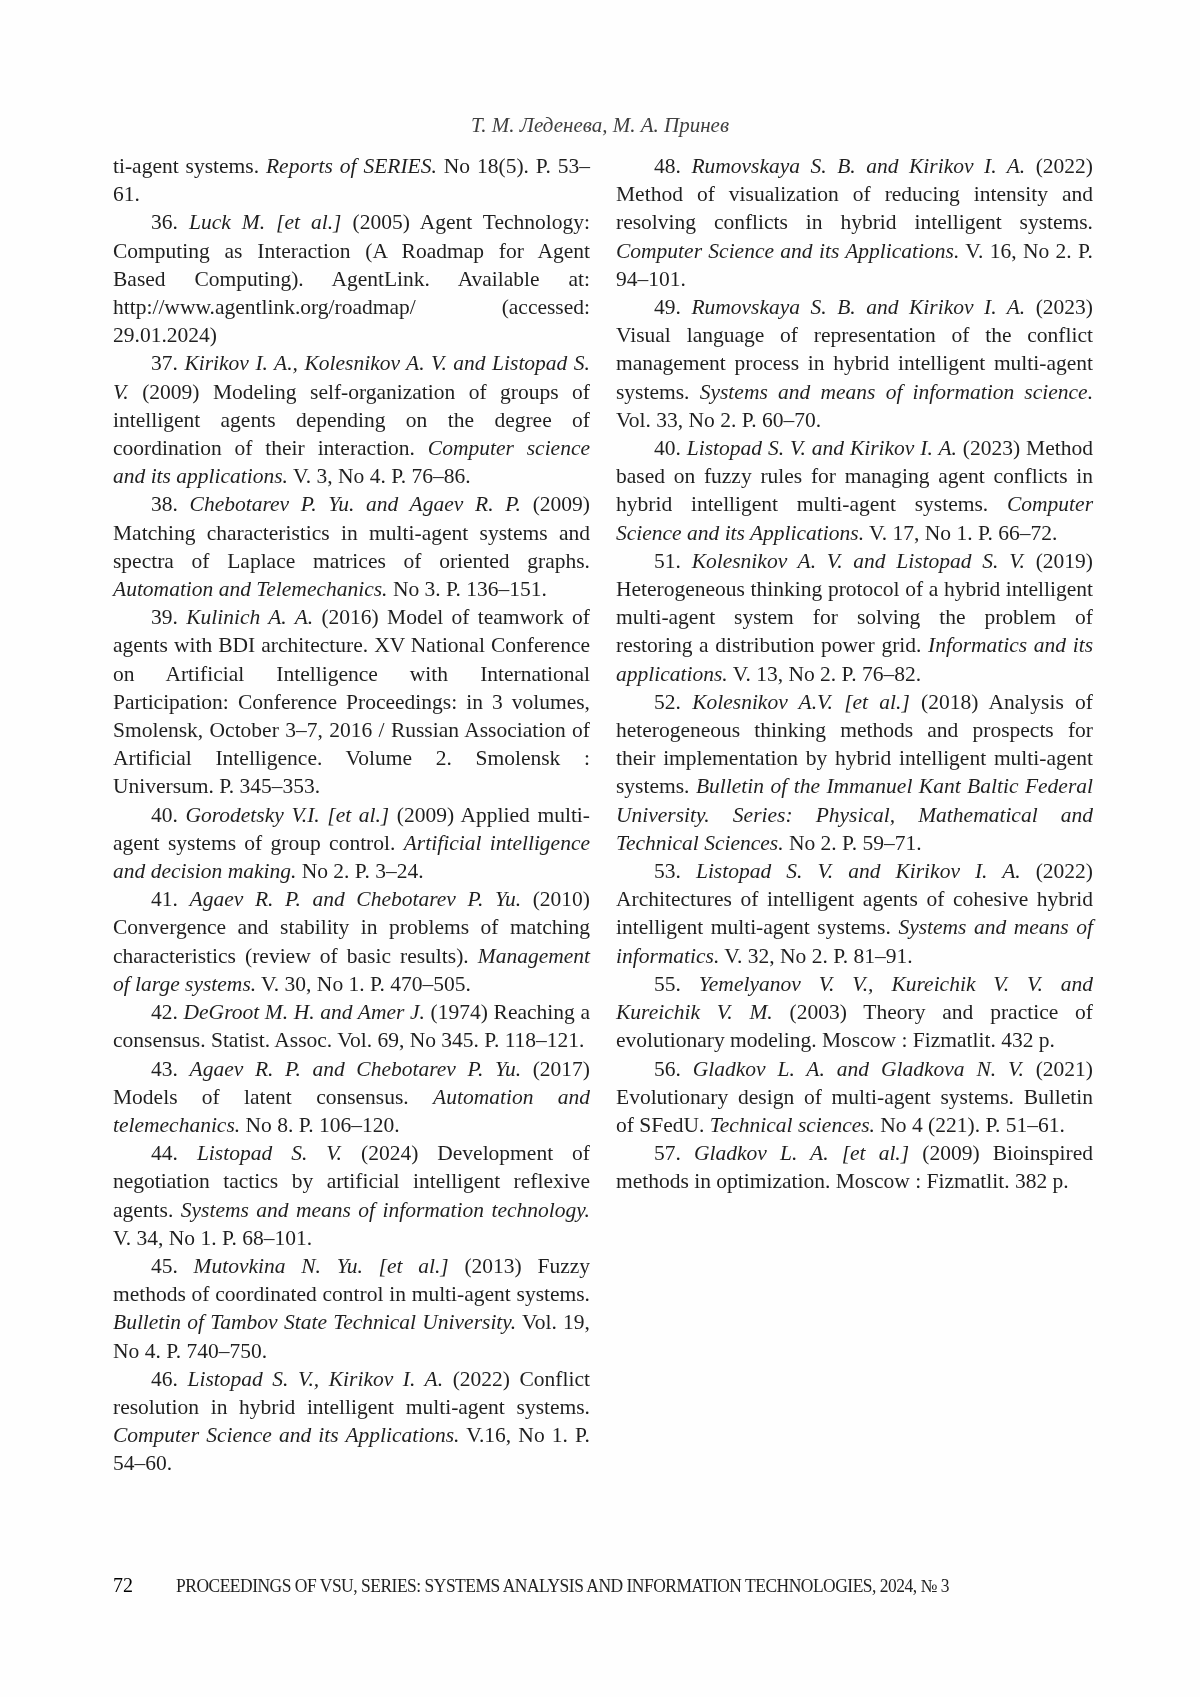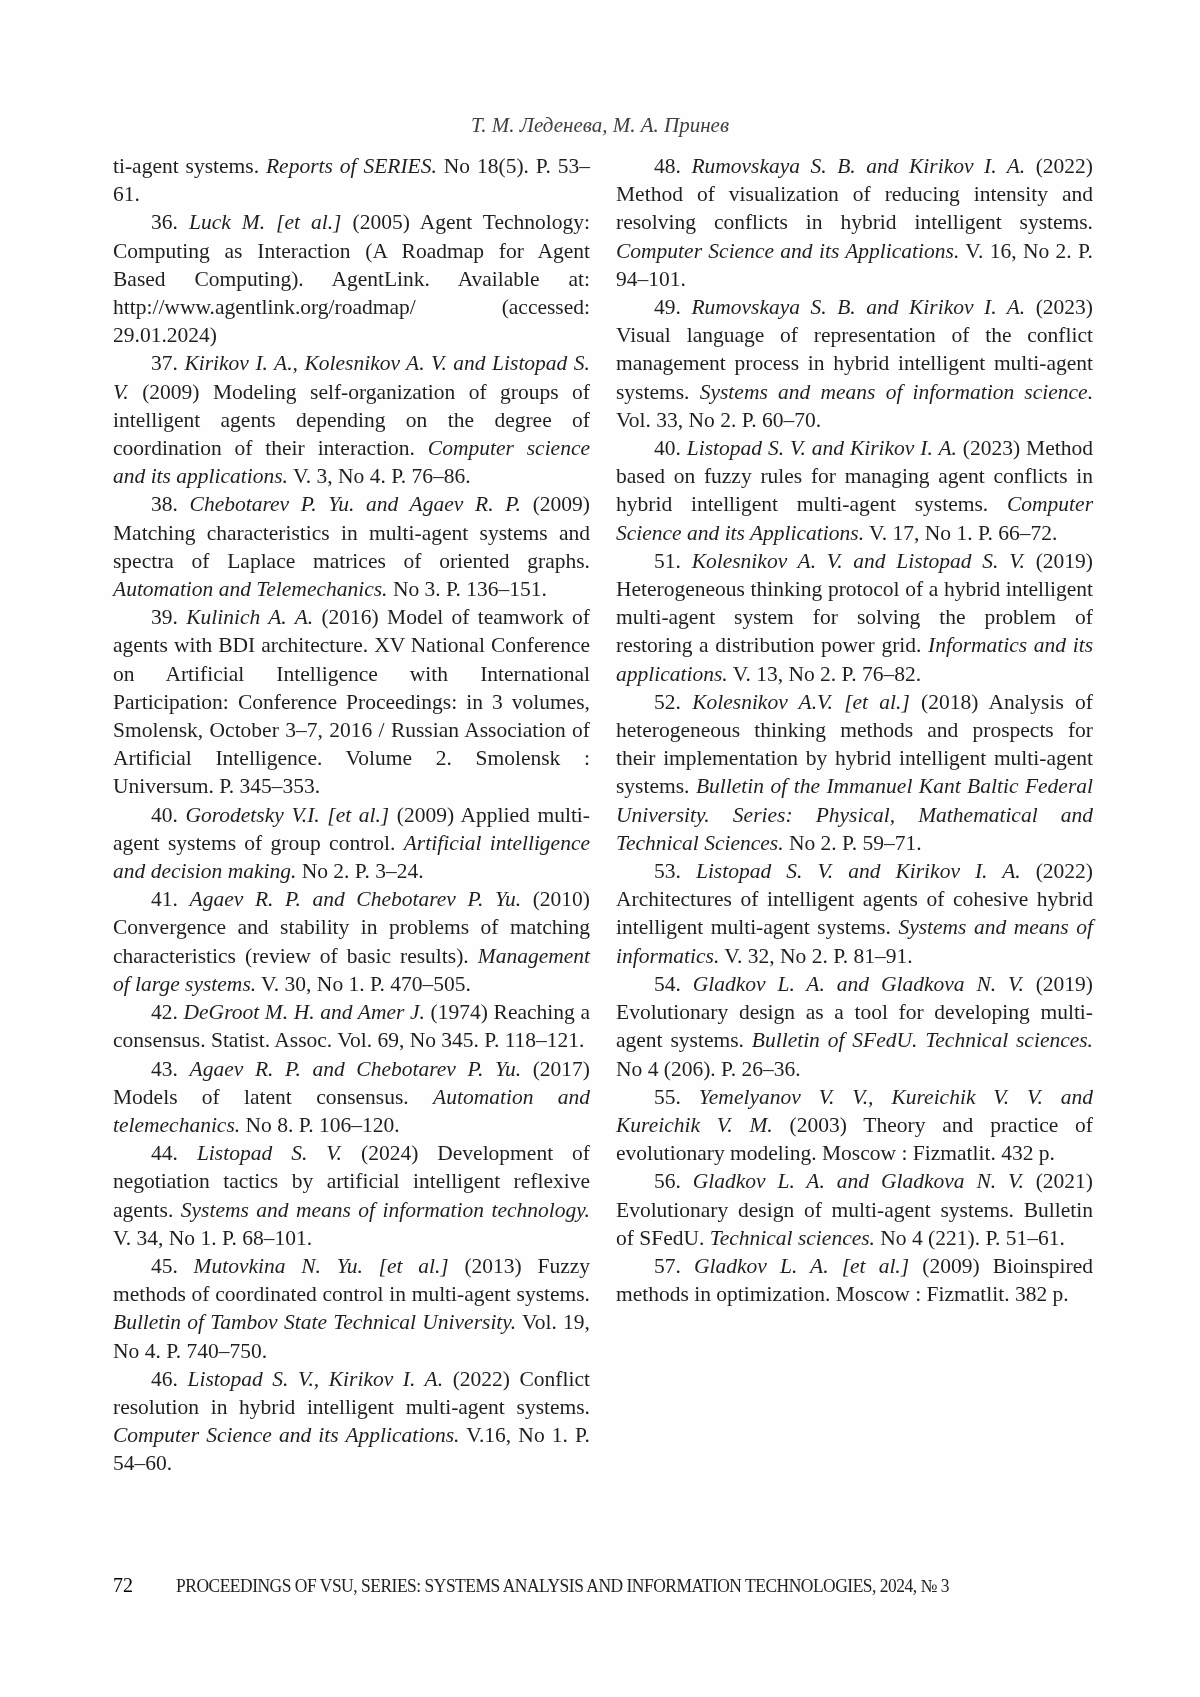--- a/index.html
+++ b/index.html
@@ -97,21 +97,20 @@
         <p class="ref"><span>45. </span><span class="it">Mutovkina N. Yu. [et al.]</span><span> (2013) Fuzzy methods of coordinated control in multi-agent systems. </span><span class="it">Bulletin of Tambov State Technical University.</span><span> Vol. 19, No 4. P. 740–750.</span></p>
         <p class="ref"><span>46. </span><span class="it">Listopad S. V., Kirikov I. A.</span><span> (2022) Conflict resolution in hybrid intelligent multi-agent systems. </span><span class="it">Computer Science and its Applications.</span><span> V.16, No 1. P. 54–60.</span></p>
       </div>
     <div class="col">
         <p class="ref"><span>48. </span><span class="it">Rumovskaya S. B. and Kirikov I. A.</span><span> (2022) Method of visualization of reducing intensity and resolving conflicts in hybrid intelligent systems. </span><span class="it">Computer Science and its Applications.</span><span> V. 16, No 2. P. 94–101.</span></p>
         <p class="ref"><span>49. </span><span class="it">Rumovskaya S. B. and Kirikov I. A.</span><span> (2023) Visual language of representation of the conflict management process in hybrid intelligent multi-agent systems. </span><span class="it">Systems and means of information science.</span><span> Vol. 33, No 2. P. 60–70.</span></p>
         <p class="ref"><span>40. </span><span class="it">Listopad S. V. and Kirikov I. A.</span><span> (2023) Method based on fuzzy rules for managing agent conflicts in hybrid intelligent multi-agent systems. </span><span class="it">Computer Science and its Applications.</span><span> V. 17, No 1. P. 66–72.</span></p>
         <p class="ref"><span>51. </span><span class="it">Kolesnikov A. V. and Listopad S. V.</span><span> (2019) Heterogeneous thinking protocol of a hybrid intelligent multi-agent system for solving the problem of restoring a distribution power grid. </span><span class="it">Informatics and its applications.</span><span> V. 13, No 2. P. 76–82.</span></p>
         <p class="ref"><span>52. </span><span class="it">Kolesnikov A.V. [et al.]</span><span> (2018) Analysis of heterogeneous thinking methods and prospects for their implementation by hybrid intelligent multi-agent systems. </span><span class="it">Bulletin of the Immanuel Kant Baltic Federal University. Series: Physical, Mathematical and Technical Sciences.</span><span> No 2. P. 59–71.</span></p>
         <p class="ref"><span>53. </span><span class="it">Listopad S. V. and Kirikov I. A.</span><span> (2022) Architectures of intelligent agents of cohesive hybrid intelligent multi-agent systems. </span><span class="it">Systems and means of informatics.</span><span> V. 32, No 2. P. 81–91.</span></p>
-        <p class="ref"><span>54. </span><span class="it">Gladkov L. A. and Gladkova N. V.</span><span> (2019) Evolutionary design as a tool for developing multi-agent systems. </span><span class="it">Bulletin of SFedU. Technical sciences.</span><span> No 4 (206). P. 26–36.</span></p>
         <p class="ref"><span>55. </span><span class="it">Yemelyanov V. V., Kureichik V. V. and Kureichik V. M.</span><span> (2003) Theory and practice of evolutionary modeling. Moscow : Fizmatlit. 432 p.</span></p>
         <p class="ref"><span>56. </span><span class="it">Gladkov L. A. and Gladkova N. V.</span><span> (2021) Evolutionary design of multi-agent systems. Bulletin of SFedU. </span><span class="it">Technical sciences.</span><span> No 4 (221). P. 51–61.</span></p>
         <p class="ref"><span>57. </span><span class="it">Gladkov L. A. [et al.]</span><span> (2009) Bioinspired methods in optimization. Moscow : Fizmatlit. 382 p.</span></p>
       </div>
   </div>
 
   <div class="page-footer">
     <span class="page-number">72</span>
     <span class="journal-line">PROCEEDINGS OF VSU, SERIES: SYSTEMS ANALYSIS AND INFORMATION TECHNOLOGIES, 2024, № 3</span>
   </div>

